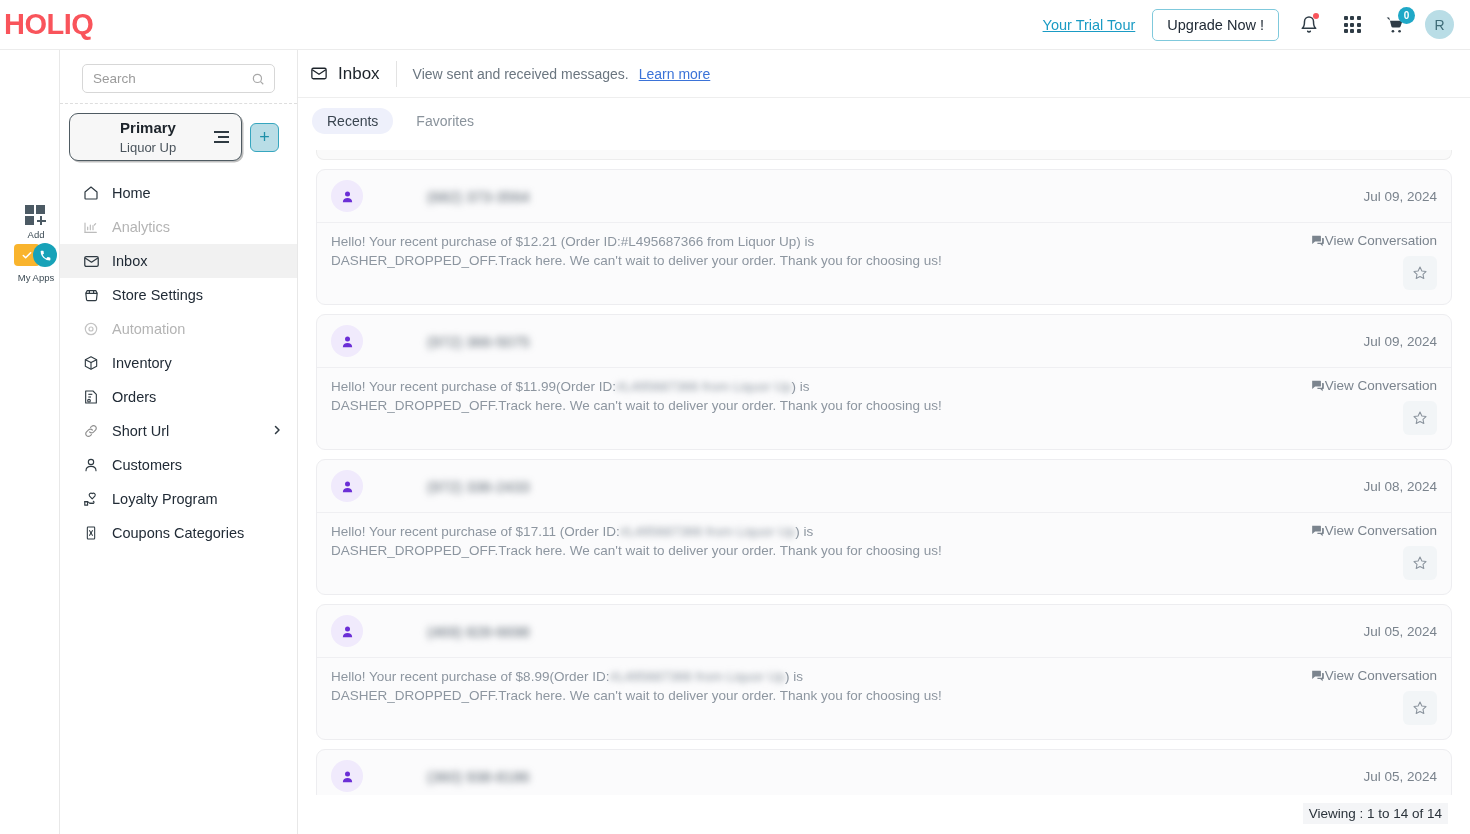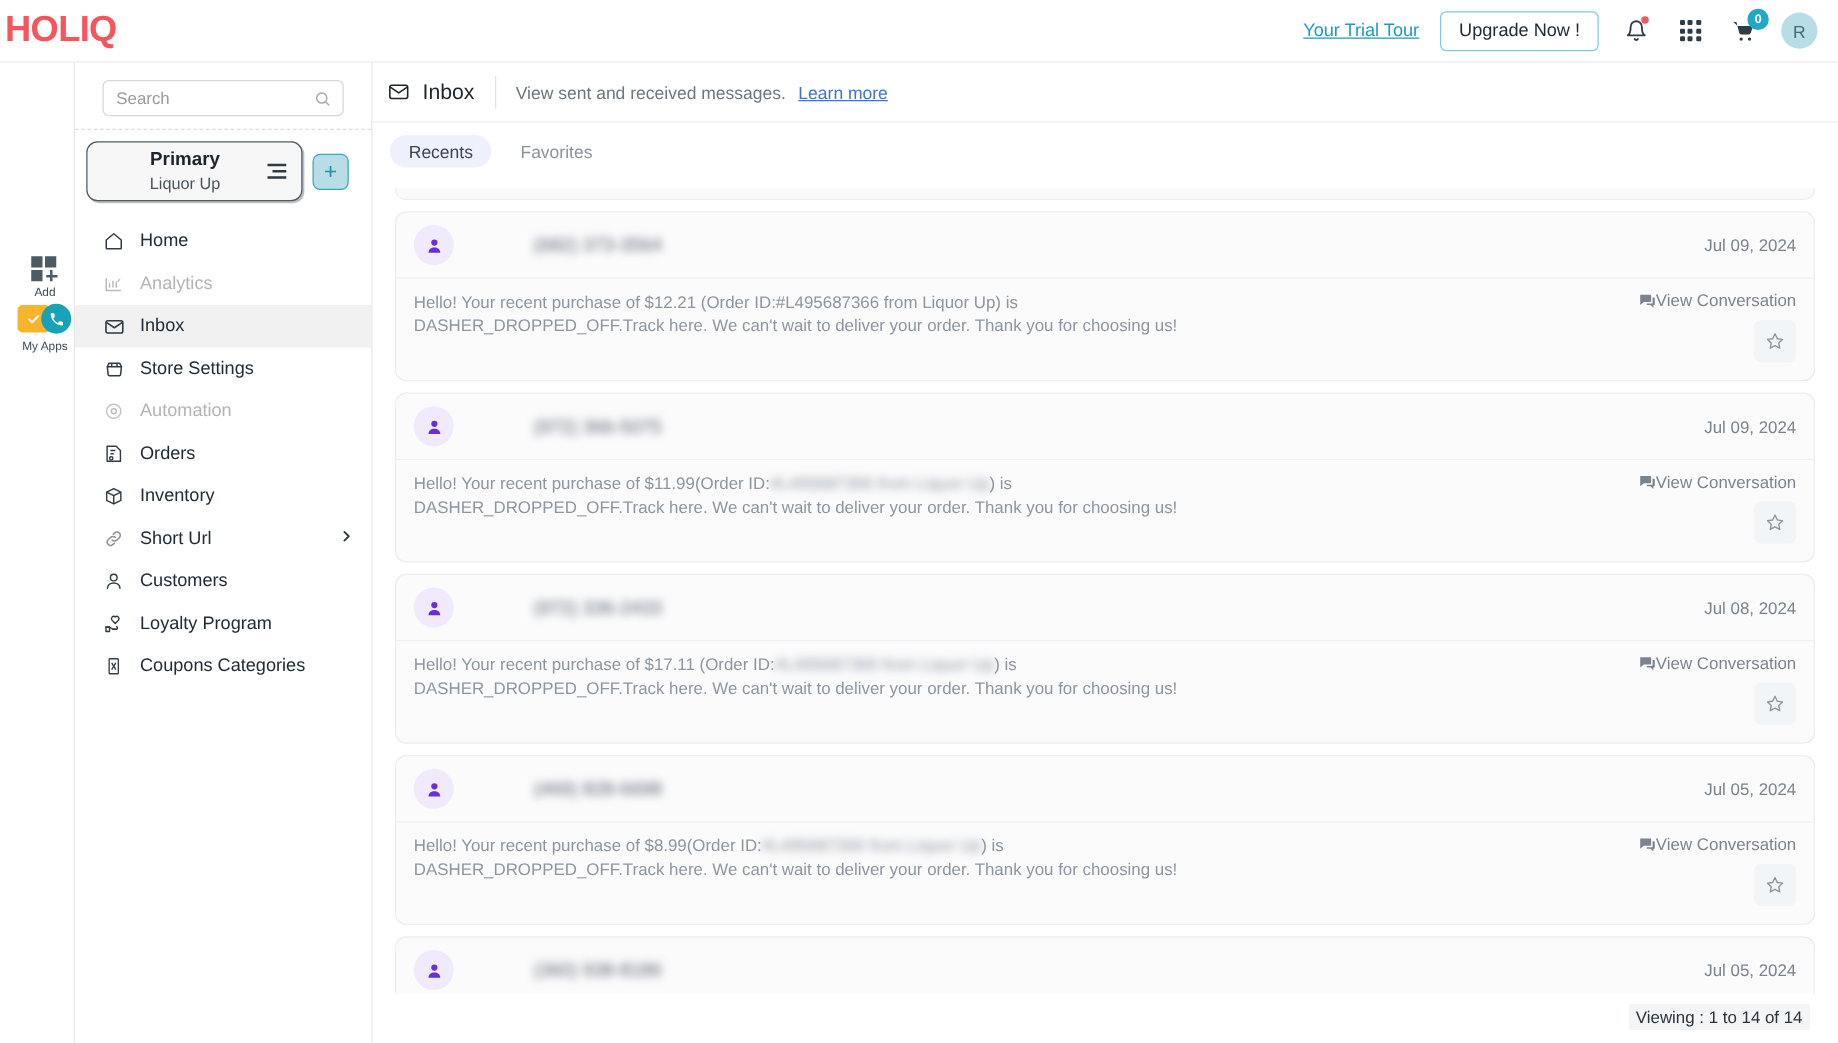--- a/index.html
+++ b/index.html
@@ -423,38 +423,38 @@
             <circle cx="12" cy="12" r="8.5"></circle>
             <circle cx="12" cy="12" r="3"></circle>
           </svg>
       </span>
       <span>Automation</span>
     </div>
 
     <div class="nav-item">
       <span class="nav-ico">
         <svg width="16" height="16" viewBox="0 0 24 24" fill="none" stroke="#2f3a42" stroke-width="1.7" stroke-linejoin="round">
+            <path d="M12 2.8 20.5 7v10L12 21.2 3.5 17V7z"></path>
+            <path d="M3.5 7 12 11.3 20.5 7"></path>
+            <path d="M12 11.3v9.9"></path>
+          </svg>
+      </span>
+      <span>Inventory</span>
+    </div>
+
+    <div class="nav-item">
+      <span class="nav-ico">
+        <svg width="16" height="16" viewBox="0 0 24 24" fill="none" stroke="#2f3a42" stroke-width="1.7" stroke-linejoin="round">
             <path d="M4 3h11l5 5v13H4z"></path>
             <path d="M8 8h6"></path>
             <path d="M8 12h4"></path>
             <circle cx="9" cy="17.5" r="2"></circle>
           </svg>
       </span>
       <span>Orders</span>
-    </div>
-
-    <div class="nav-item">
-      <span class="nav-ico">
-        <svg width="16" height="16" viewBox="0 0 24 24" fill="none" stroke="#2f3a42" stroke-width="1.7" stroke-linejoin="round">
-            <path d="M12 2.8 20.5 7v10L12 21.2 3.5 17V7z"></path>
-            <path d="M3.5 7 12 11.3 20.5 7"></path>
-            <path d="M12 11.3v9.9"></path>
-          </svg>
-      </span>
-      <span>Inventory</span>
     </div>
 
     <div class="nav-item">
       <span class="nav-ico">
         <svg width="16" height="16" viewBox="0 0 24 24" fill="none" stroke="#909090" stroke-width="1.8" stroke-linecap="round">
             <path d="M10 13.5a4 4 0 0 0 5.7.2l3-3a4 4 0 1 0-5.7-5.7L11.3 6.6"></path>
             <path d="M14 10.5a4 4 0 0 0-5.7-.2l-3 3a4 4 0 1 0 5.7 5.7l1.7-1.6"></path>
           </svg>
       </span>
       <span>Short Url</span>

